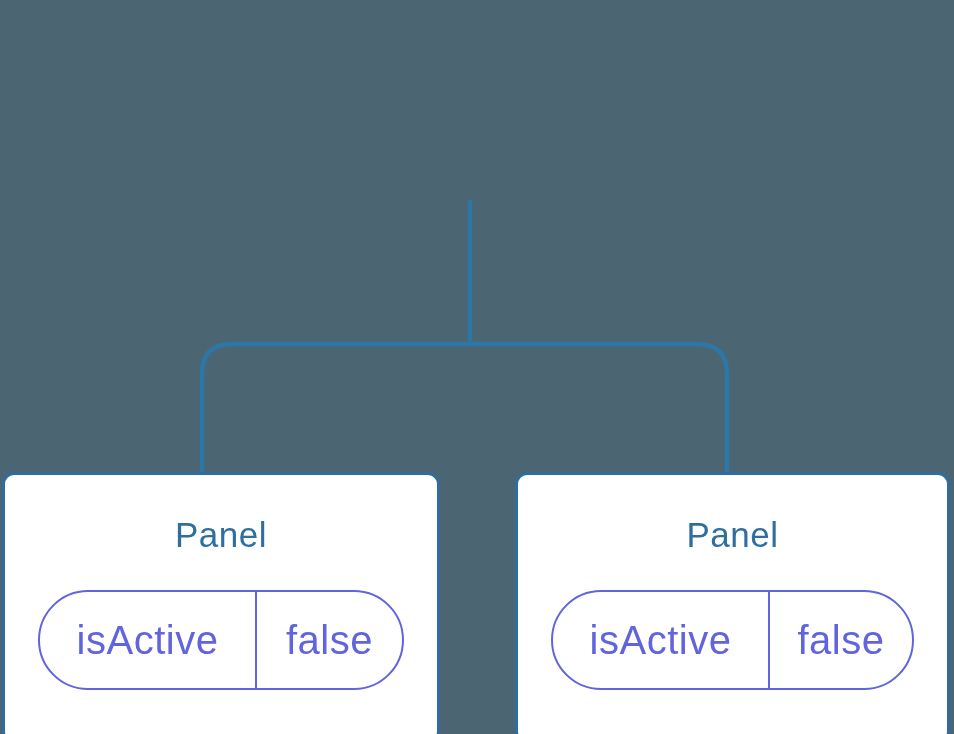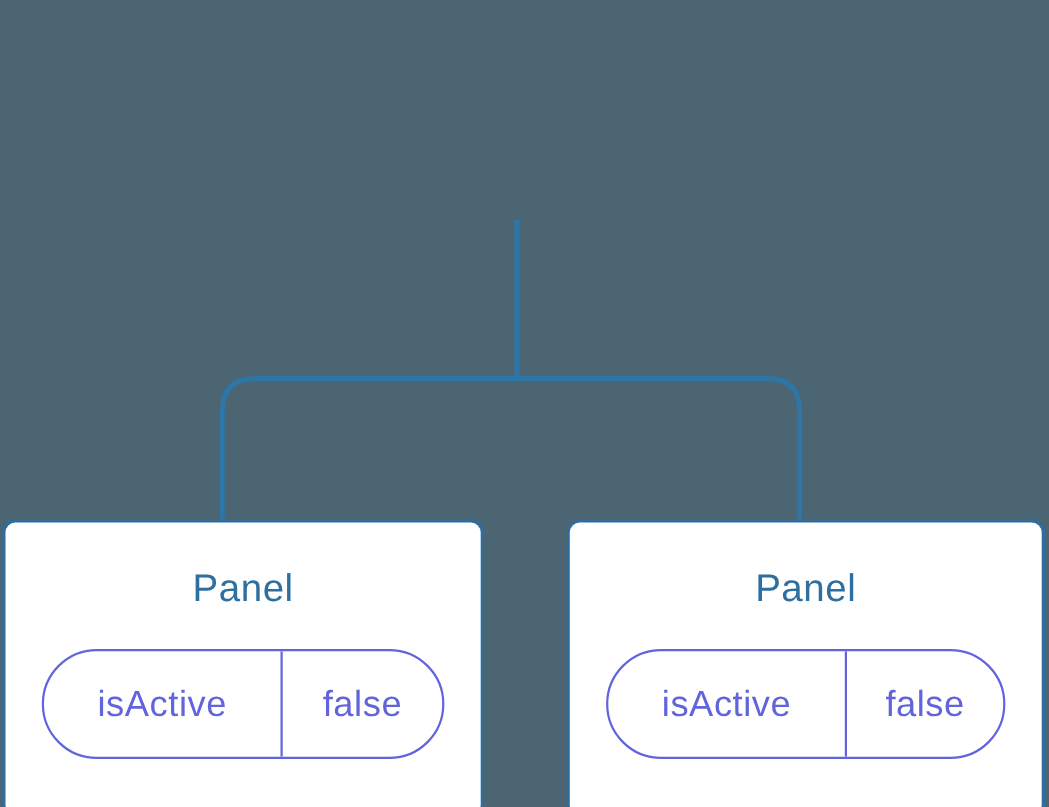--- a/index.html
+++ b/index.html
@@ -72,21 +72,21 @@
     border-radius: 60px;
     display: flex;
     align-items: stretch;
     overflow: hidden;
   }
   .state-cell {
     display: flex;
     align-items: center;
     justify-content: center;
     color: var(--state-accent);
-    font-size: 33px;
+    font-size: 40px;
     letter-spacing: 0.5px;
     text-align: center;
   }
   .state-key {
     flex: 0 0 215px;
   }
   .state-value {
     flex: 1 1 auto;
     border-left: 2.5px solid var(--state-accent);
   }

